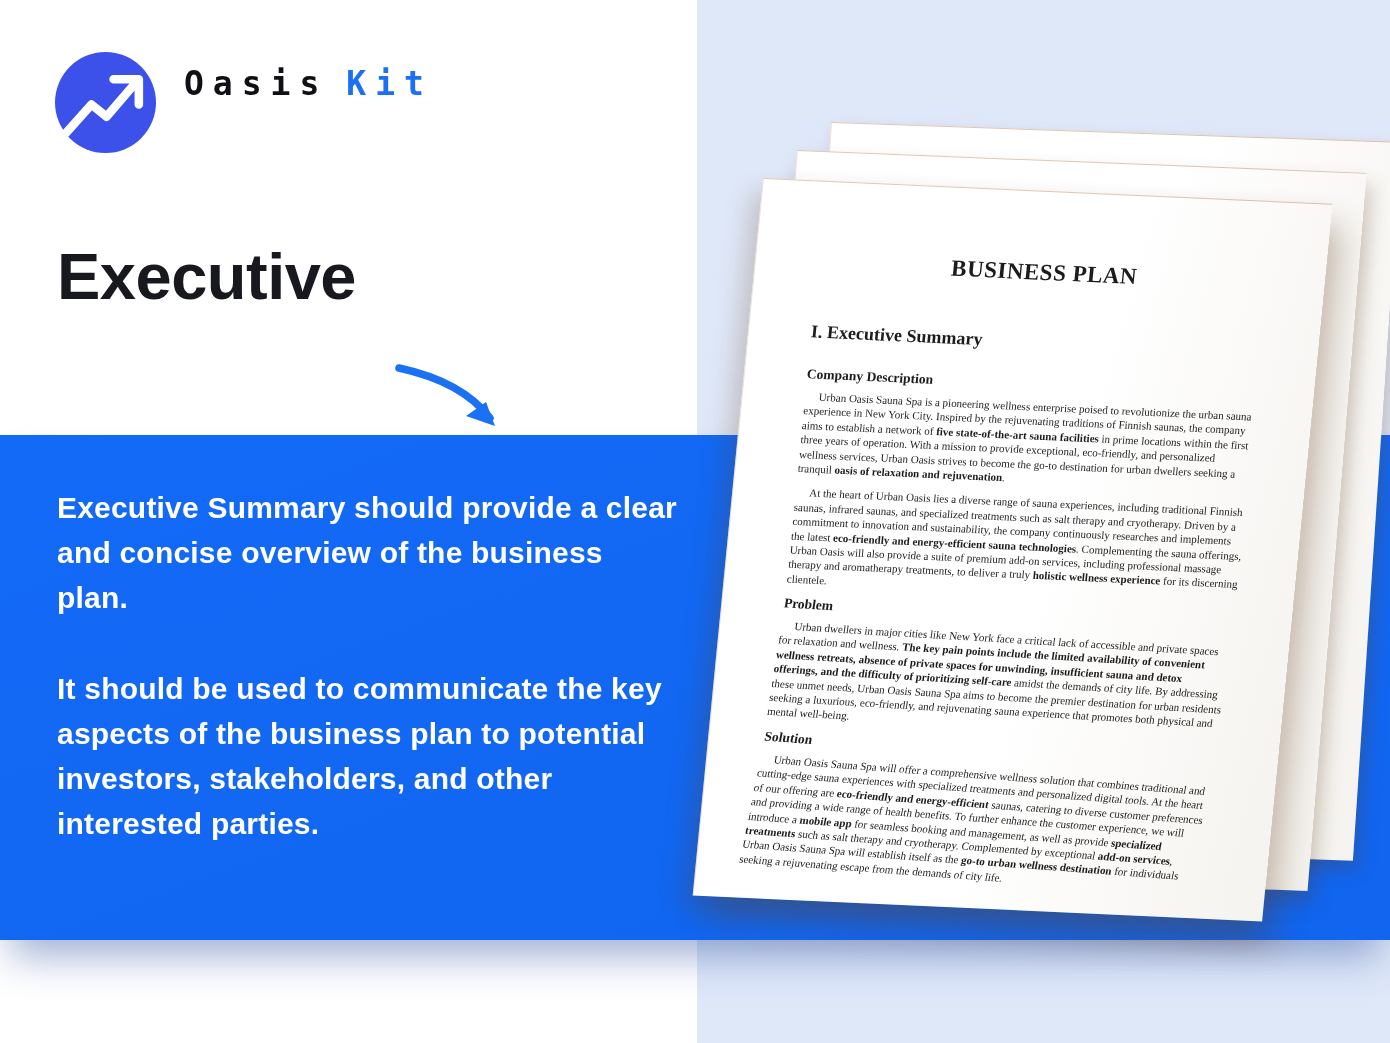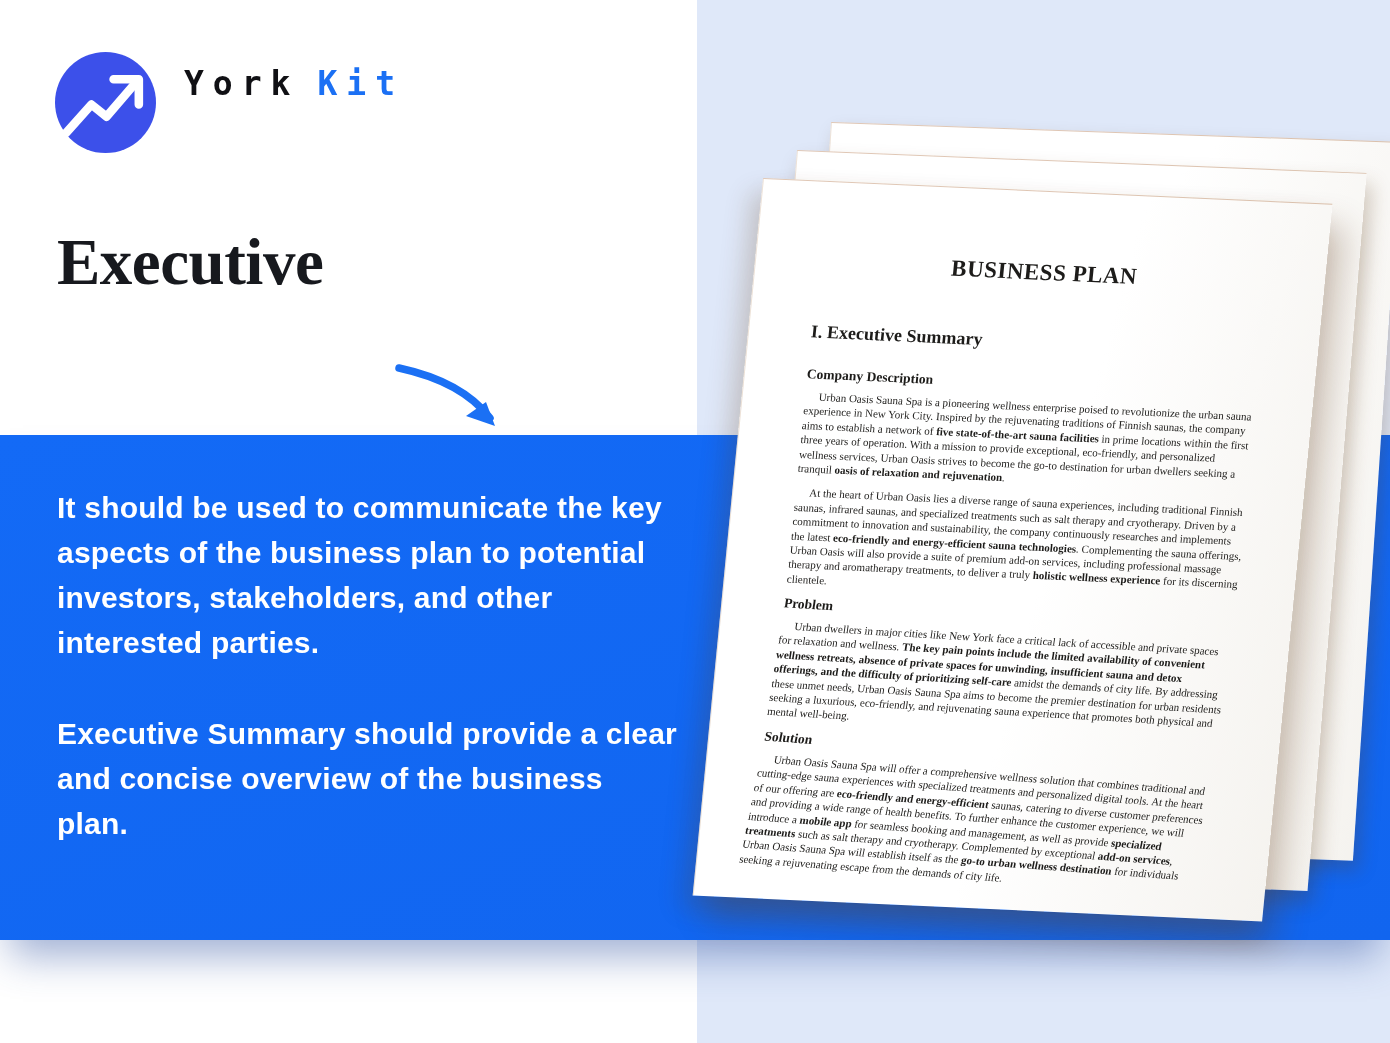--- a/index.html
+++ b/index.html
@@ -45,21 +45,21 @@
     border-top:5px solid var(--logo-blue,#3c50ea);
     transform:rotate(45deg); background:#fff;
   }
   .brand-sub {
     margin-top:7px; font-family:"DejaVu Sans Mono", monospace;
     font-size:33px; font-weight:700; letter-spacing:9px; color:var(--logo-ink,#101014);
   }
   .sub-blue { color:var(--link-blue,#1b70f4); margin-left:18px; }
 
   
-  .hero { position:absolute; left:57px; top:229px; z-index:3;font-family:Liberation Serif, serif; }
+  .hero { position:absolute; left:57px; top:243px; z-index:3; }
   .hero span {
     display:block; font-size:65px; line-height:67px; font-weight:800;
     letter-spacing:-.5px; color:var(--heading-ink,#17191e);
   }
   .hero .hero-2 { color:var(--link-blue,#1b70f4); }
 
   .hero-arrow { position:absolute; left:394px; top:356px; z-index:3; }
 
   
   .page-stack { position:absolute; left:0; top:0; width:1390px; height:1043px; z-index:5; pointer-events:none; }
@@ -102,35 +102,35 @@
   .doc-sec-2 { transform:skewX(-4.5deg) rotate(1.6deg) translateX(-6px); }
 </style>
 </head>
 <body>
 
 <div class="stage">
 
   <div class="panel-right"></div>
 
   <div class="blue-strip">
+    <p class="info-p">Executive Summary should provide a clear and concise overview of the business plan.</p>
     <p class="info-p">It should be used to communicate the key aspects of the business plan to potential investors, stakeholders, and other interested parties.</p>
-    <p class="info-p">Executive Summary should provide a clear and concise overview of the business plan.</p>
   </div>
 
   <div class="logo">
     <div class="logo-circle">
       <svg width="101" height="101" viewBox="0 0 100 100">
         <circle cx="50" cy="50" r="50" fill="var(--logo-blue,#3c50ea)"></circle>
         <path d="M11 80 L36 52 L51 64 L82 28" fill="none" stroke="#ffffff" stroke-width="8.5" stroke-linecap="round" stroke-linejoin="round"></path>
         <path d="M58 27 L83 27 L83 52" fill="none" stroke="#ffffff" stroke-width="8.5" stroke-linecap="round" stroke-linejoin="round"></path>
       </svg>
     </div>
     <div class="brand-text">
       <div class="brand-sub">
-        <span class="sub-black">York</span><span class="sub-blue">Kit</span>
+        <span class="sub-black">Oasis</span><span class="sub-blue">Kit</span>
       </div>
     </div>
   </div>
 
   <h1 class="hero">
     <span class="hero-1">Executive</span>
   </h1>
 
   <svg class="hero-arrow" width="115" height="82" viewBox="0 0 115 82">
     <path d="M5 12 C42 20 76 36 96 62" fill="none" stroke="var(--link-blue,#1b70f4)" stroke-width="7.5" stroke-linecap="round"></path>

